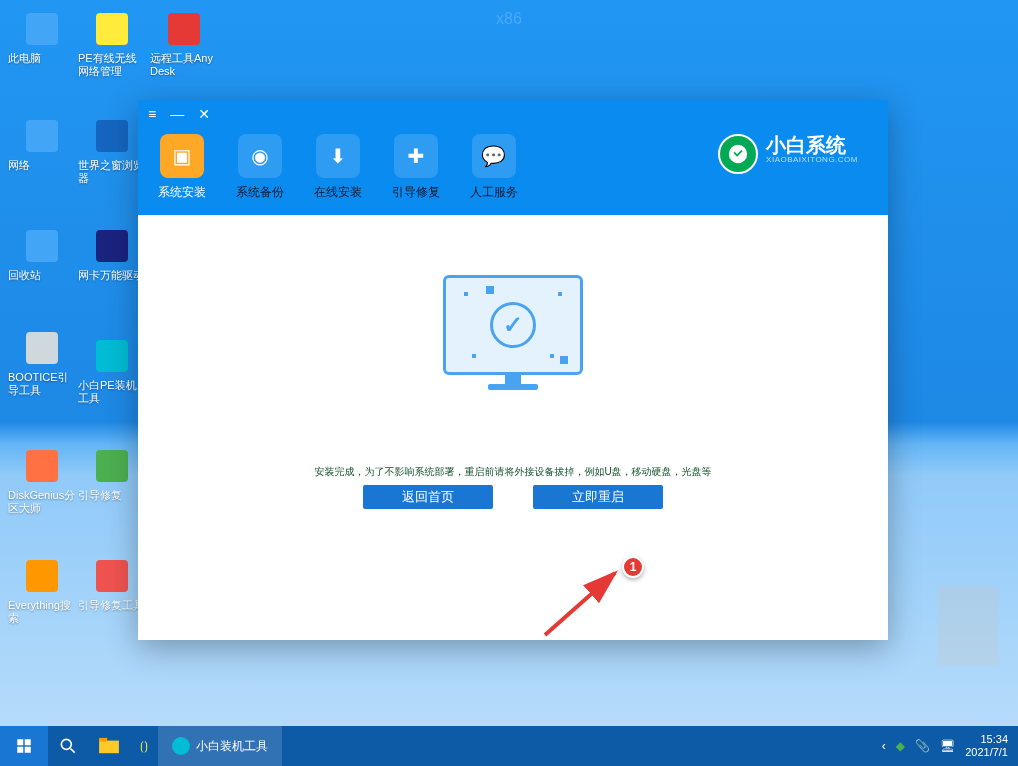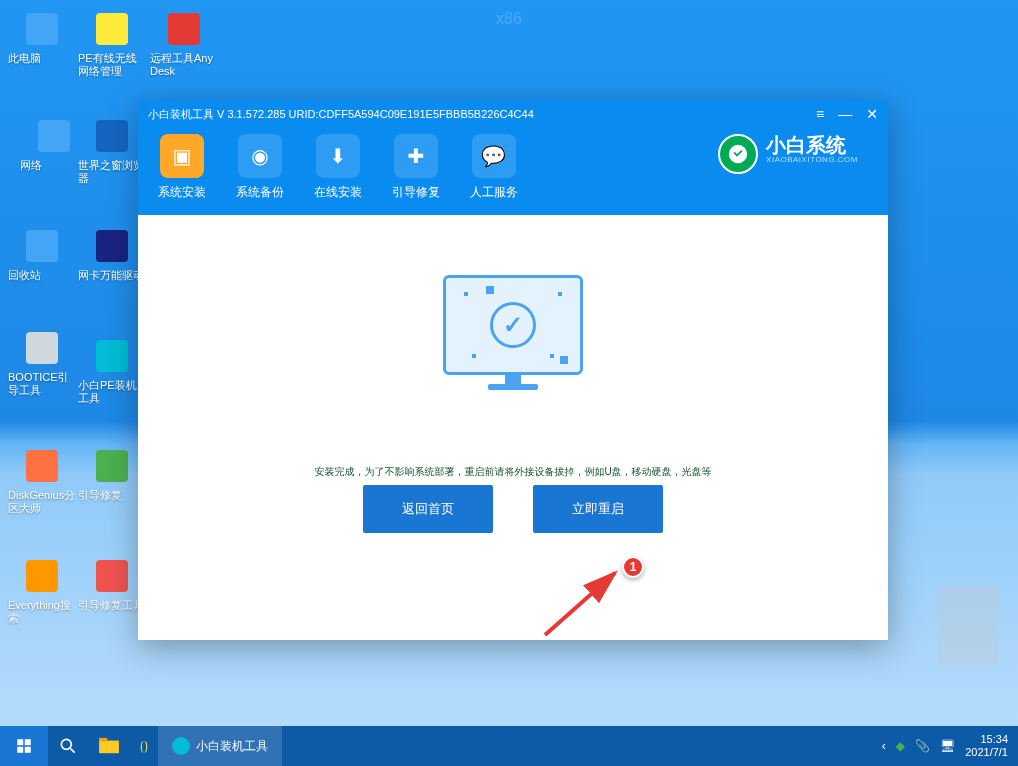--- a/index.html
+++ b/index.html
@@ -16,41 +16,41 @@
 .window-header { height: 115px; background: #0a8bf0; color: #fff; }
 .title-bar { display: flex; align-items: center; height: 28px; padding: 0 10px; }
 .title-text { font-size: 11px; flex: 1; }
 .window-controls { display: flex; gap: 14px; font-size: 14px; }
 .window-controls span { cursor: pointer; }
 
 .app-tabs { display: flex; padding: 6px 20px 0; align-items: flex-start; }
 .app-tab { text-align: center; margin-right: 30px; cursor: pointer; }
 .app-tab .tab-icon { width: 44px; height: 44px; border-radius: 8px; margin: 0 auto 6px; display: flex; align-items: center; justify-content: center; }
 .app-tab.active .tab-icon { background: #ffa726; }
-.app-tab .tab-label { font-size: 12px; color: #ffffff; }
+.app-tab .tab-label { font-size: 12px; color: #0f172a; }
 .app-tab.active .tab-label { color: #fff; }
 
 .brand { margin-left: auto; display: flex; align-items: flex-start; gap: 8px; padding-right: 10px; }
 .brand-logo { width: 40px; height: 40px; border-radius: 50%; background: #0a5; border: 2px solid #fff; display: flex; align-items: center; justify-content: center; }
 .brand-text { line-height: 1.1; }
 .brand-text .big { font-size: 20px; font-weight: bold; color: #fff; }
 .brand-text .small { font-size: 8px; color: #b3e0ff; letter-spacing: .5px; }
 
 .window-body { padding: 40px 40px 20px; text-align: center; }
 .illustration { margin: 20px auto 50px; width: 160px; height: 140px; position: relative; }
 .monitor { width: 140px; height: 100px; border: 3px solid #4aa3f0; border-radius: 6px; margin: 0 auto; background: #e3f2fd; display: flex; align-items: center; justify-content: center; position: relative; }
 .monitor::after { content: ""; position: absolute; bottom: -18px; left: 50%; transform: translateX(-50%); width: 50px; height: 6px; background: #4aa3f0; border-radius: 2px; }
 .monitor::before { content: ""; position: absolute; bottom: -12px; left: 50%; transform: translateX(-50%); width: 16px; height: 10px; background: #4aa3f0; }
 .check-circle { width: 46px; height: 46px; border: 3px solid #4aa3f0; border-radius: 50%; display: flex; align-items: center; justify-content: center; color: #4aa3f0; font-size: 24px; font-weight: bold; }
 .dots { position: absolute; width: 4px; height: 4px; background: #4aa3f0; }
 
 .msg-main { color: #14532d; font-size: 10px; margin-bottom: 6px; }
 .msg-sub { color: #999; font-size: 12px; margin-bottom: 30px; }
 .buttons { display: flex; justify-content: center; gap: 40px; }
-.btn { width: 130px; height: 48px; border: none; color: #fff; font-size: 13px; cursor: pointer; background: #1976d2; border-radius: 2px; }
+.btn { width: 130px; height: 24px; border: none; color: #fff; font-size: 13px; cursor: pointer; background: #1976d2; border-radius: 2px; }
 
 .annotation { position: absolute; left: 622px; top: 556px; width: 22px; height: 22px; border-radius: 50%; background: #e53935; border: 2px solid #fff; color: #fff; font-size: 12px; font-weight: bold; display: flex; align-items: center; justify-content: center; box-shadow: 0 2px 4px rgba(0,0,0,.3); }
 .arrow { position: absolute; left: 535px; top: 565px; pointer-events: none; }
 
 .taskbar { position: absolute; bottom: 0; left: 0; width: 100%; height: 40px; background: #0d5aa7; display: flex; align-items: center; color: #fff; font-size: 12px; }
 .start-btn { width: 48px; height: 40px; background: #1976d2; display: flex; align-items: center; justify-content: center; cursor: pointer; }
 .taskbar-item { height: 40px; padding: 0 10px; display: flex; align-items: center; gap: 6px; cursor: pointer; }
 .taskbar-item.active { background: rgba(255,255,255,.15); padding: 0 14px; }
 .taskbar-right { margin-left: auto; display: flex; align-items: center; gap: 10px; padding-right: 10px; }
 .clock { text-align: right; line-height: 1.2; font-size: 11px; }
@@ -80,21 +80,21 @@
         <div class="icon-label">PE有线无线网络管理</div>
       </div>
       <div class="desktop-icon" style="left: 150px; top: 8px;">
         <div class="icon-img">
           <svg width="38" height="38">
             <rect x="3" y="3" width="32" height="32" rx="4" fill="#e53935"></rect>
           </svg>
         </div>
         <div class="icon-label">远程工具AnyDesk</div>
       </div>
-      <div class="desktop-icon" style="left: 20px; top: 115px;">
+      <div class="desktop-icon" style="left: 8px; top: 115px;">
         <div class="icon-img">
           <svg width="38" height="38">
             <rect x="3" y="3" width="32" height="32" rx="4" fill="#42a5f5"></rect>
           </svg>
         </div>
         <div class="icon-label">网络</div>
       </div>
       <div class="desktop-icon" style="left: 78px; top: 115px;">
         <div class="icon-img">
           <svg width="38" height="38">
@@ -166,21 +166,20 @@
           </svg>
         </div>
         <div class="icon-label">引导修复工具</div>
       </div>
     </div>
   <div class="watermark"></div>
 
   <div class="window">
     <div class="window-header">
       <div class="title-bar">
-        <div class="title-text">小白装机工具 V 3.1.572.285 URID:CDFF5A594C09E191E5FBBB5B226C4C44</div>
         <div class="window-controls">
           <span>≡</span>
           <span>—</span>
           <span>✕</span>
         </div>
       </div>
       <div class="app-tabs" id="app-tabs">
         <div class="app-tab active">
             <div class="tab-icon" style="">
               <span style="color:#fff;font-size:20px">▣</span>

